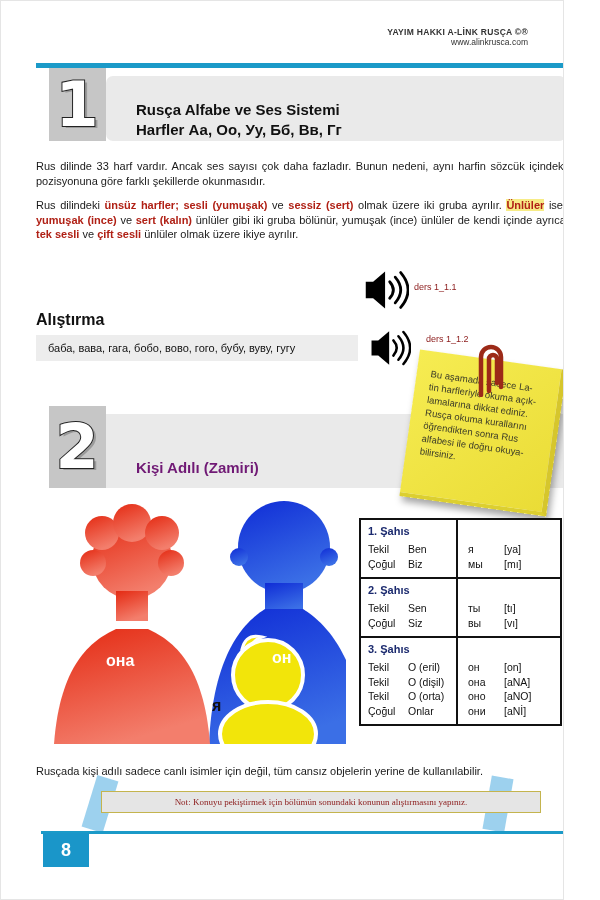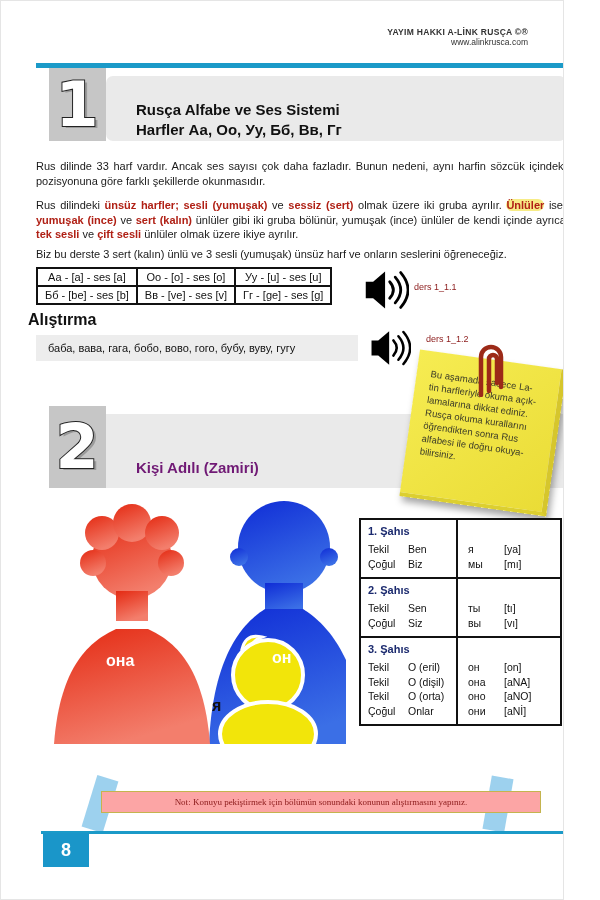--- a/index.html
+++ b/index.html
@@ -15,32 +15,32 @@
 
   
   .secbox { position:absolute; background:#c6c6c6; }
   .secbox svg { display:block; }
   .secpanel { position:absolute; background:#eaeaea; }
   .sec1-title { position:absolute; left:30px; top:24px; font-size:15px; font-weight:bold; color:#111; line-height:20px; white-space:pre-line; }
   .sec2-title { position:absolute; left:30px; bottom:12px; font-size:15px; font-weight:bold; color:#701a75; }
 
   .para { position:absolute; left:35px; width:530px; font-size:11px; line-height:14.5px; color:#1a1a1a; text-align:justify; }
   .rb { color:#b02015; font-weight:bold; }
-  .rbh { color:#b02015; font-weight:bold; background:#f7ec86;border-radius:6px; }
+  .rbh { color:#b02015; font-weight:bold; background:#f7ec86; }
 
   
   .ltab { position:absolute; left:35px; top:266px; border-collapse:collapse; }
   .ltab td { border:2px solid #111; font-size:11px; padding:2px 7px; white-space:nowrap; color:#111; text-align:center; }
 
   
   .speaker { position:absolute; }
   .derslbl { position:absolute; font-size:9px; color:#8b1a1a; }
 
   
-  .exh { position:absolute; left:27px; top:310px; font-size:16px; font-weight:bold; color:#111; }
+  .exh { position:absolute; left:35px; top:310px; font-size:16px; font-weight:bold; color:#111; }
   .exbar { position:absolute; left:35px; top:334px; width:322px; height:26px; background:#ededed; font-size:11px; line-height:26px; padding-left:12px; color:#111; }
 
   
   .note { position:absolute; left:408px; top:358px; width:148px; height:148px; background:linear-gradient(135deg,#f6ec52,#eadc36); transform:rotate(8deg); box-shadow:3px 5px 7px rgba(0,0,0,.35); border-right:5px solid #d6c62c; border-bottom:4px solid #dccf30; padding:16px 10px 8px 14px; }
   .note .ntext { font-size:9.5px; line-height:13px; color:#3c3c28; white-space:pre-line; }
   .clip { position:absolute; left:468px; top:338px; }
 
   
   .fig { position:absolute; left:45px; top:498px; width:300px; height:245px; }
   .figlbl { position:absolute; font-weight:bold; font-size:16px; }
@@ -53,21 +53,21 @@
   .pgroup { display:grid; grid-template-columns:97px 1fr; }
   .pgroup + .pgroup { border-top:2px solid #111; }
   .pleft { border-right:2px solid #111; padding:5px 4px 6px 7px; }
   .pright { padding:5px 6px 6px 10px; }
   .ptitle { font-size:11px; font-weight:bold; color:#1b2a6e; height:17px; }
   .prow { display:flex; font-size:10.5px; line-height:14.5px; color:#111; }
   .pc1 { width:40px; } .pc2 { flex:1; }
   .pc3 { width:36px; } .pc4 { flex:1; }
 
   
-  .notebar { position:absolute; left:100px; top:790px; width:440px; height:22px; background:#fca5a5; border:1px solid #c4b44e; font-family:"Liberation Serif", serif; font-size:9px; color:#8b1a1a; text-align:center; line-height:20px; }
+  .notebar { position:absolute; left:100px; top:790px; width:440px; height:22px; background:#e5e5e5; border:1px solid #c4b44e; font-family:"Liberation Serif", serif; font-size:9px; color:#8b1a1a; text-align:center; line-height:20px; }
   .tape { position:absolute; width:22px; height:54px; background:rgba(132,198,234,.8); }
   .tape.left { left:88px; top:776px; transform:rotate(17deg); }
   .tape.right { left:486px; top:776px; transform:rotate(10deg); }
 
   
   .footline { position:absolute; left:40px; top:830px; width:522px; height:3px; background:#1b9ac8; }
   .pagenum { position:absolute; left:42px; top:832px; width:46px; height:34px; background:#1a96c9; color:#fff; font-size:18px; font-weight:bold; text-align:center; line-height:34px; }
 </style>
 </head>
 <body>
@@ -87,36 +87,21 @@
       <text x="28" y="58" text-anchor="middle" font-family="DejaVu Sans, sans-serif" font-size="62" font-weight="bold" fill="#ffffff" stroke="#222" stroke-width="2" paint-order="stroke">1</text>
     </svg>
   </div>
   <div class="secpanel" style="left:105px;top:75px;width:460px;height:65px;border-radius:7px;">
     <div class="sec1-title">Rusça Alfabe ve Ses Sistemi
 Harfler Аа, Оо, Уу, Бб, Вв, Гг</div>
   </div>
 
   <div class="para" style="top:158px;">Rus dilinde 33 harf vardır. Ancak ses sayısı çok daha fazladır. Bunun nedeni, aynı harfin sözcük içindeki pozisyonuna göre farklı şekillerde okunmasıdır.</div>
   <div class="para" style="top:197px;"><span>Rus dilindeki </span><span class="rb">ünsüz harfler; sesli (yumuşak)</span><span> ve </span><span class="rb">sessiz (sert)</span><span> olmak üzere iki gruba ayrılır. </span><span class="rbh">Ünlüler</span><span> ise; </span><span class="rb">yumuşak (ince)</span><span> ve </span><span class="rb">sert (kalın)</span><span> ünlüler gibi iki gruba bölünür, yumuşak (ince) ünlüler de kendi içinde ayrıca </span><span class="rb">tek sesli</span><span> ve </span><span class="rb">çift sesli</span><span> ünlüler olmak üzere ikiye ayrılır.</span></div>
-  <div class="para" style="top:246px;">Biz bu derste 3 sert (kalın) ünlü ve 3 sesli (yumuşak) ünsüz harf ve onların seslerini öğreneceğiz.</div>
-
-  <table class="ltab">
-      <tbody id="ltab-body">
-        <tr>
-          <td>Аа - [a]  - ses [a]</td>
-          <td>Оо - [o] - ses [o]</td>
-          <td>Уу - [u] -  ses [u]</td>
-        </tr>
-        <tr>
-          <td>Бб - [be] - ses [b]</td>
-          <td>Вв - [ve] - ses [v]</td>
-          <td>Гг - [ge] - ses [g]</td>
-        </tr>
-      </tbody>
-    </table>
+
 
   <div class="speaker" style="left:362px;top:268px;">
     <svg width="46" height="42" viewBox="0 0 50 44">
       <polygon points="24,2 24,42 11,31 3,31 3,13 11,13" fill="#000"></polygon>
       <path d="M29 13 q8 9 0 18" fill="none" stroke="#000" stroke-width="3" stroke-linecap="round"></path>
       <path d="M35 8 q12 14 0 28" fill="none" stroke="#000" stroke-width="3" stroke-linecap="round"></path>
       <path d="M41 3 q16 19 0 38" fill="none" stroke="#000" stroke-width="3" stroke-linecap="round"></path>
     </svg>
   </div>
   <div class="derslbl" style="left:413px;top:281px;">ders 1_1.1</div>
@@ -290,20 +275,21 @@
             <span class="pc4">[aNO]</span>
           </div>
           <div class="prow">
             <span class="pc3">они</span>
             <span class="pc4">[aNİ]</span>
           </div>
         </div>
       </div>
     </div>
 
+  <div class="para" style="top:763px;">Rusçada kişi adılı sadece canlı isimler için değil, tüm cansız objelerin yerine de kullanılabilir.</div>
 
   <div class="tape left"></div>
   <div class="tape right"></div>
   <div class="notebar">Not: Konuyu pekiştirmek için bölümün sonundaki  konunun alıştırmasını yapınız.</div>
 
   <div class="footline"></div>
   <div class="pagenum">8</div>
 
 </div>
 

